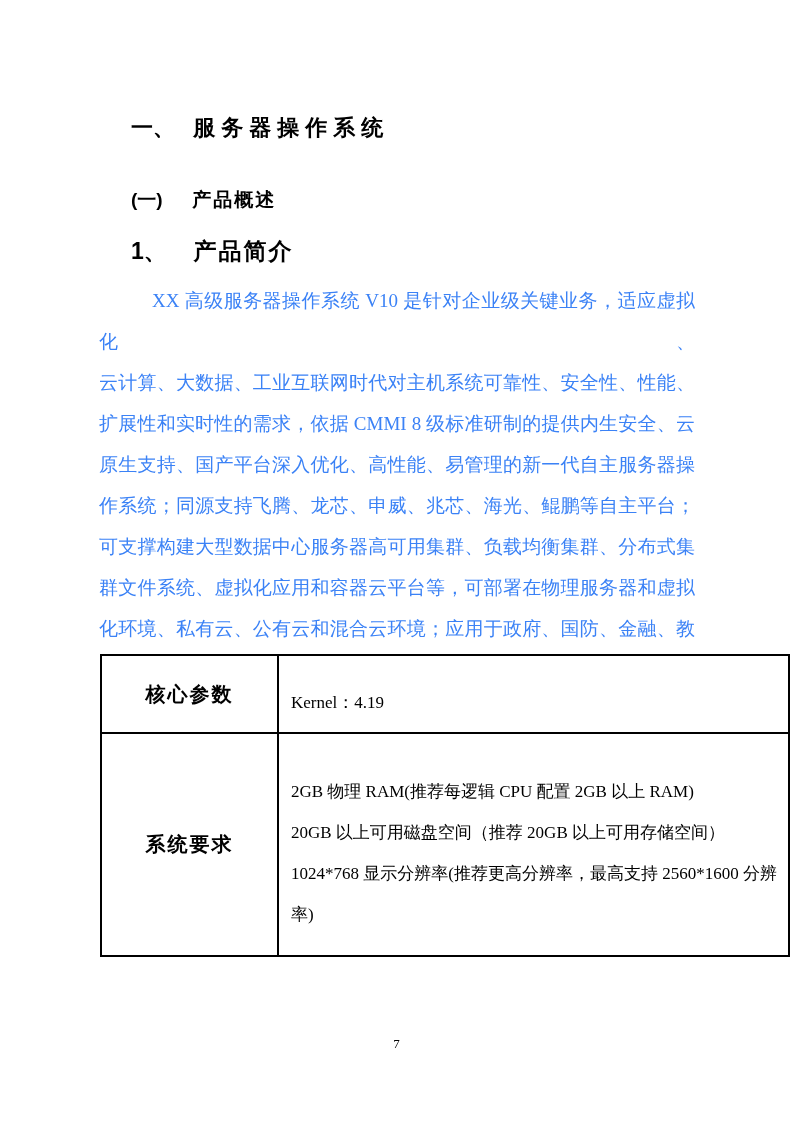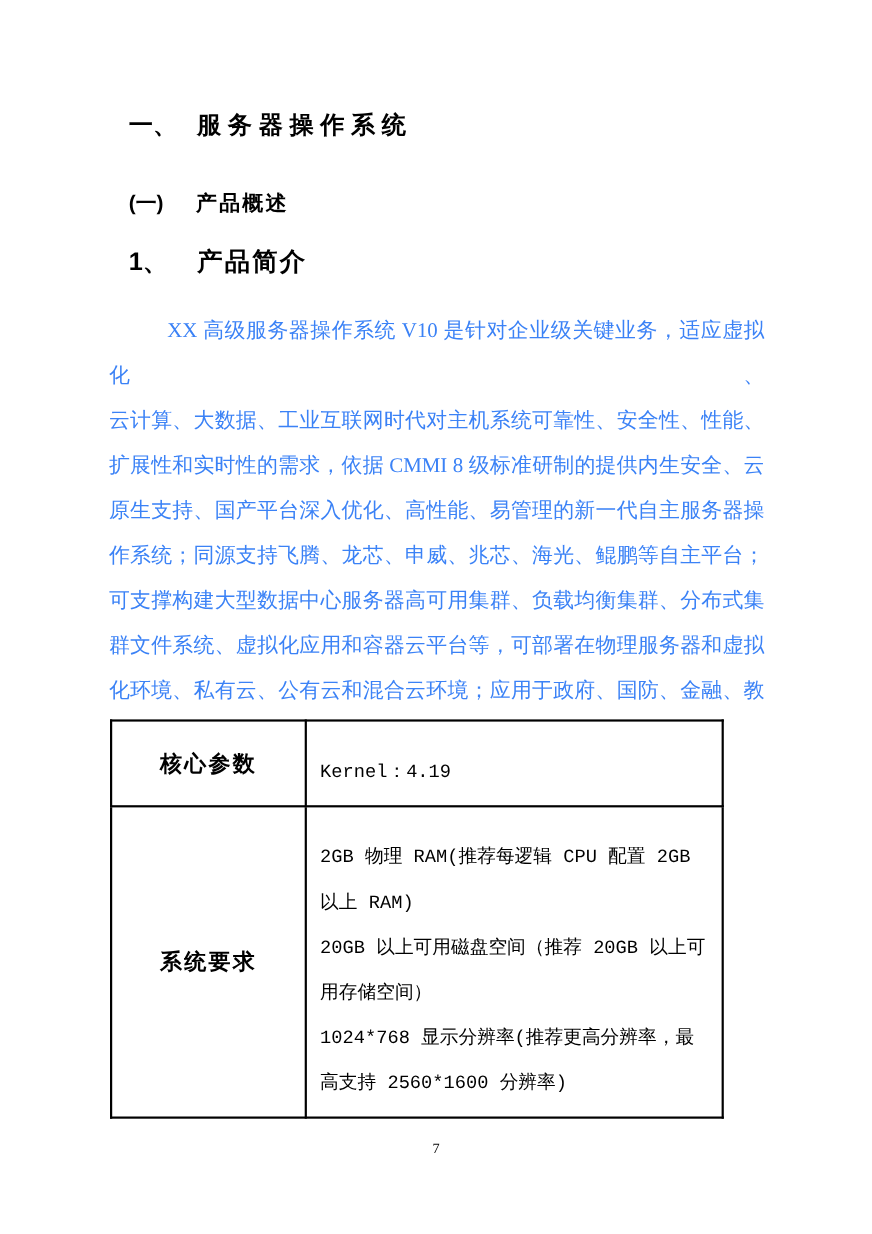--- a/index.html
+++ b/index.html
@@ -13,21 +13,21 @@
     height: 1122px;
     background: #ffffff;
     color: #000000;
     overflow: hidden;
     font-family: "Liberation Serif", "DejaVu Serif", serif;
   }
   
   .heading {
     position: absolute;
     left: 117px;
-    margin: 0;
+    margin: 14px;
     font-family: "Liberation Sans", "DejaVu Sans", sans-serif;
     font-weight: bold;
     color: #000000;
     line-height: 1.1;
     white-space: nowrap;
   }
   .heading .hnum {
     display: inline-block;
     min-width: 56px;
   }
@@ -52,38 +52,38 @@
     text-align-last: justify;
   }
   .pline.first { text-indent: 53px; }
   .pline.last  { text-align-last: left; }
 
   
   .spec-table {
     position: absolute;
     left: 100px;
     top: 654px;
-    width: 558px;
+    width: 690px;
     border-collapse: collapse;
     table-layout: fixed;
   }
   .spec-table td {
     border: 2px solid #000000;
     vertical-align: middle;
   }
   .spec-table .label-cell {
     width: 173px;
     text-align: center;
     font-family: "Liberation Sans", "DejaVu Sans", sans-serif;
     font-weight: bold;
     font-size: 20px;
     letter-spacing: 2px;
   }
   .spec-table .value-cell {
-    font-family: Liberation Mono, monospace;
+    font-family: Liberation Serif, serif;
     font-size: 17px;
     line-height: 41px;
     padding: 26px 8px 9px 12px;
   }
   .row-kernel { height: 56px; }
   .row-sysreq { height: 223px; }
 
   
   .page-number {
     position: absolute;

